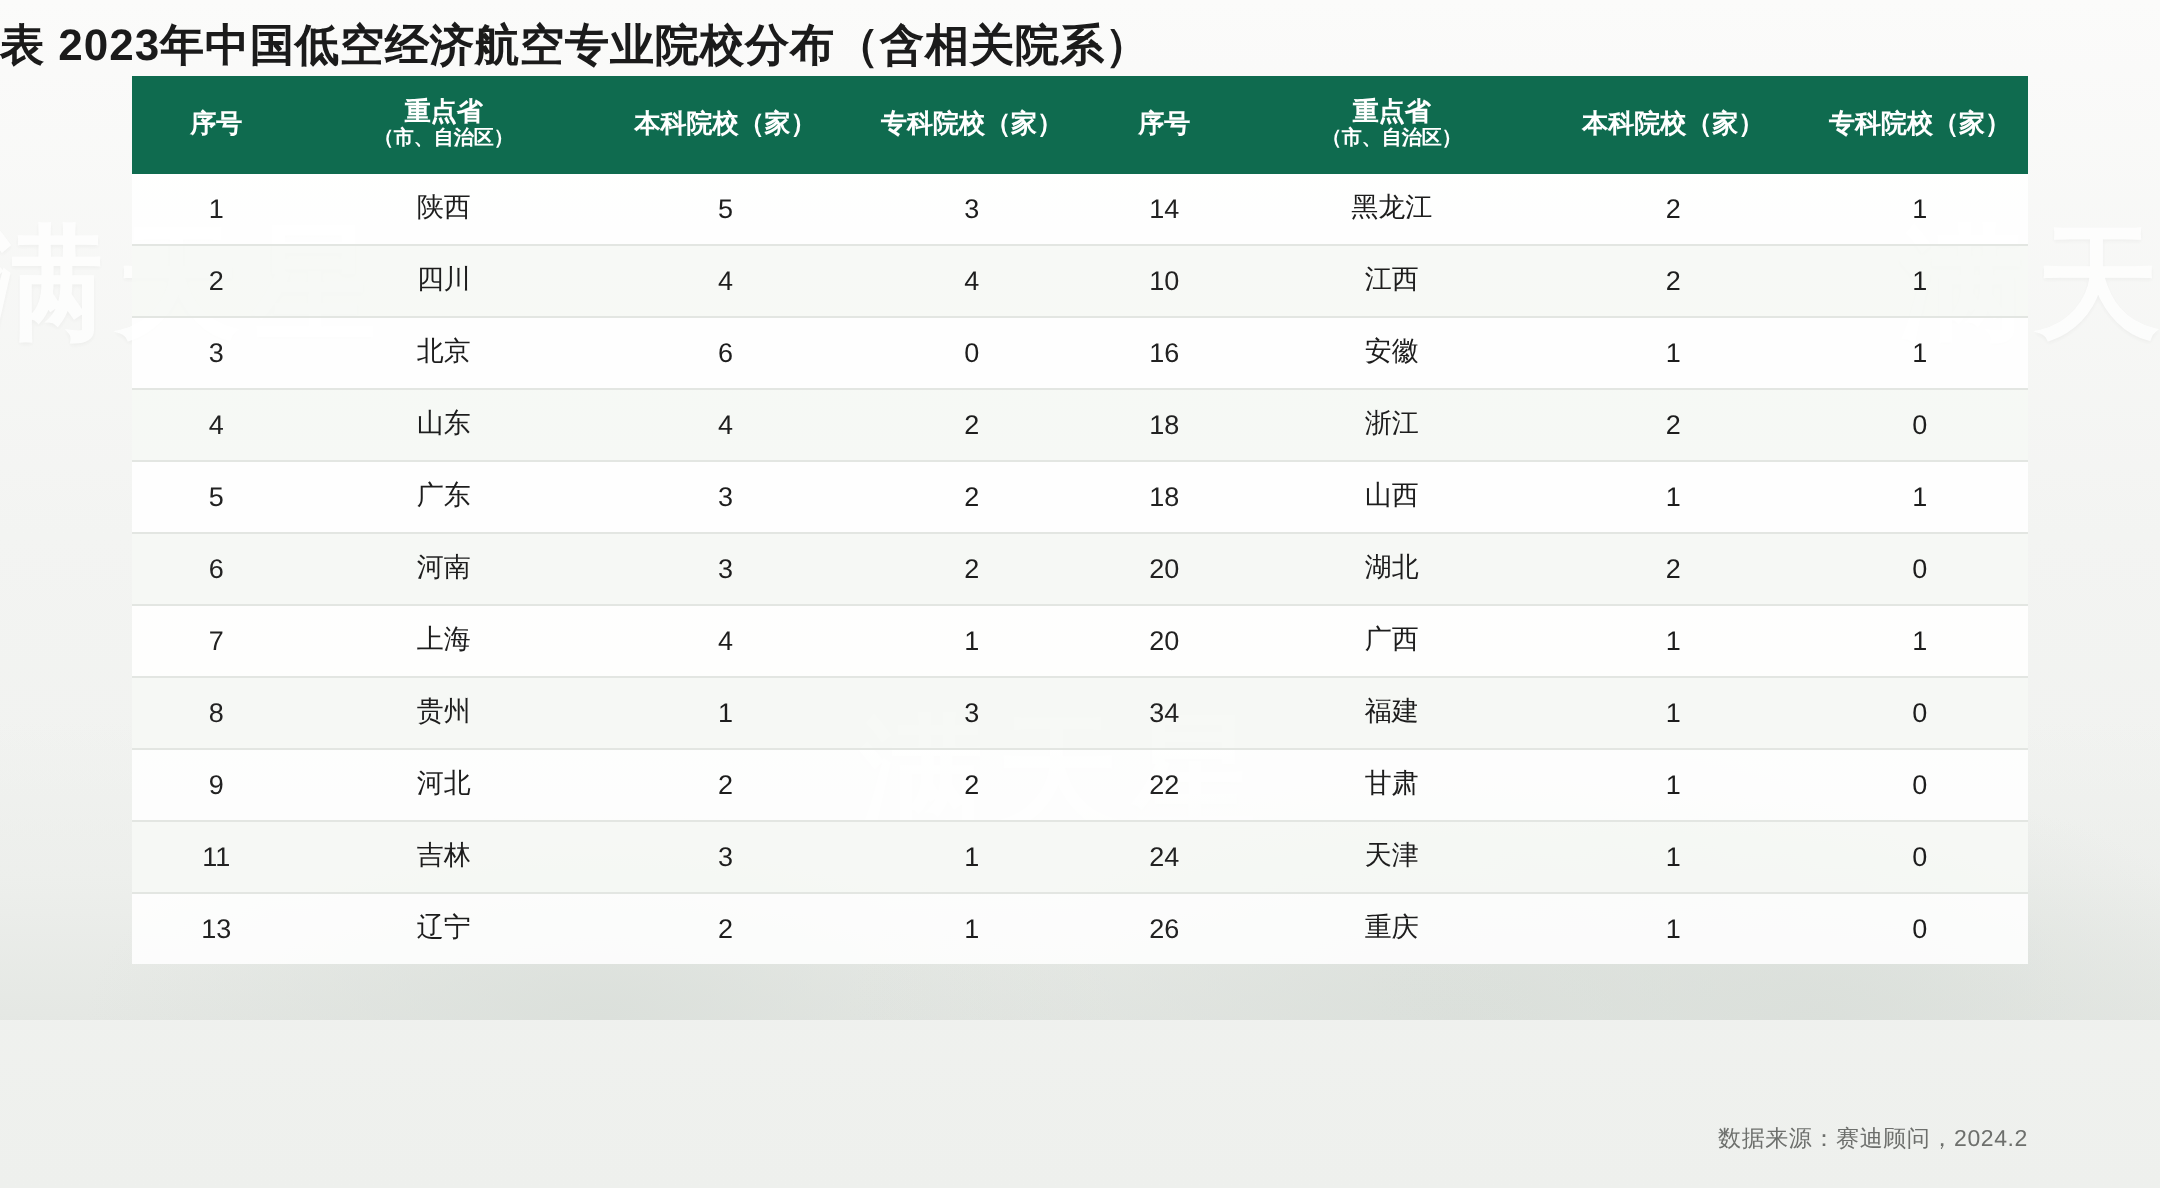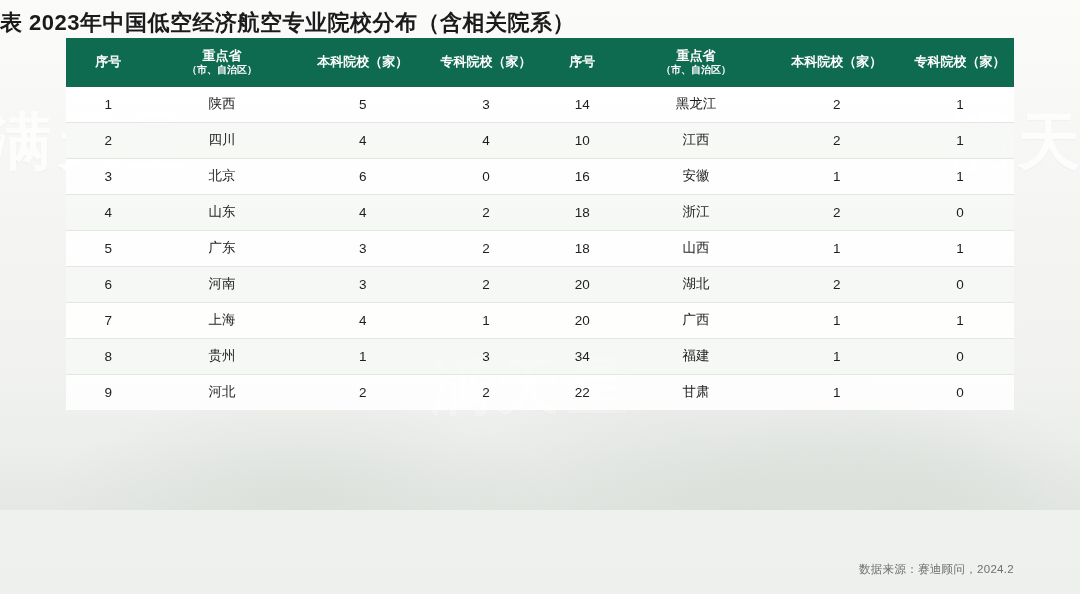--- a/index.html
+++ b/index.html
@@ -273,18 +273,38 @@
           <tr>
             <td class="idx">9</td>
             <td class="prov">河北</td>
             <td class="num">2</td>
             <td class="num">2</td>
             <td class="idx">22</td>
             <td class="prov">甘肃</td>
             <td class="num">1</td>
             <td class="num">0</td>
           </tr>
+          <tr>
+            <td class="idx">11</td>
+            <td class="prov">吉林</td>
+            <td class="num">3</td>
+            <td class="num">1</td>
+            <td class="idx">24</td>
+            <td class="prov">天津</td>
+            <td class="num">1</td>
+            <td class="num">0</td>
+          </tr>
+          <tr>
+            <td class="idx">13</td>
+            <td class="prov">辽宁</td>
+            <td class="num">2</td>
+            <td class="num">1</td>
+            <td class="idx">26</td>
+            <td class="prov">重庆</td>
+            <td class="num">1</td>
+            <td class="num">0</td>
+          </tr>
         </tbody>
     </table>
   </div>
 
   <div class="source">数据来源：赛迪顾问，2024.2</div>
 </div>
 
 </body></html>

